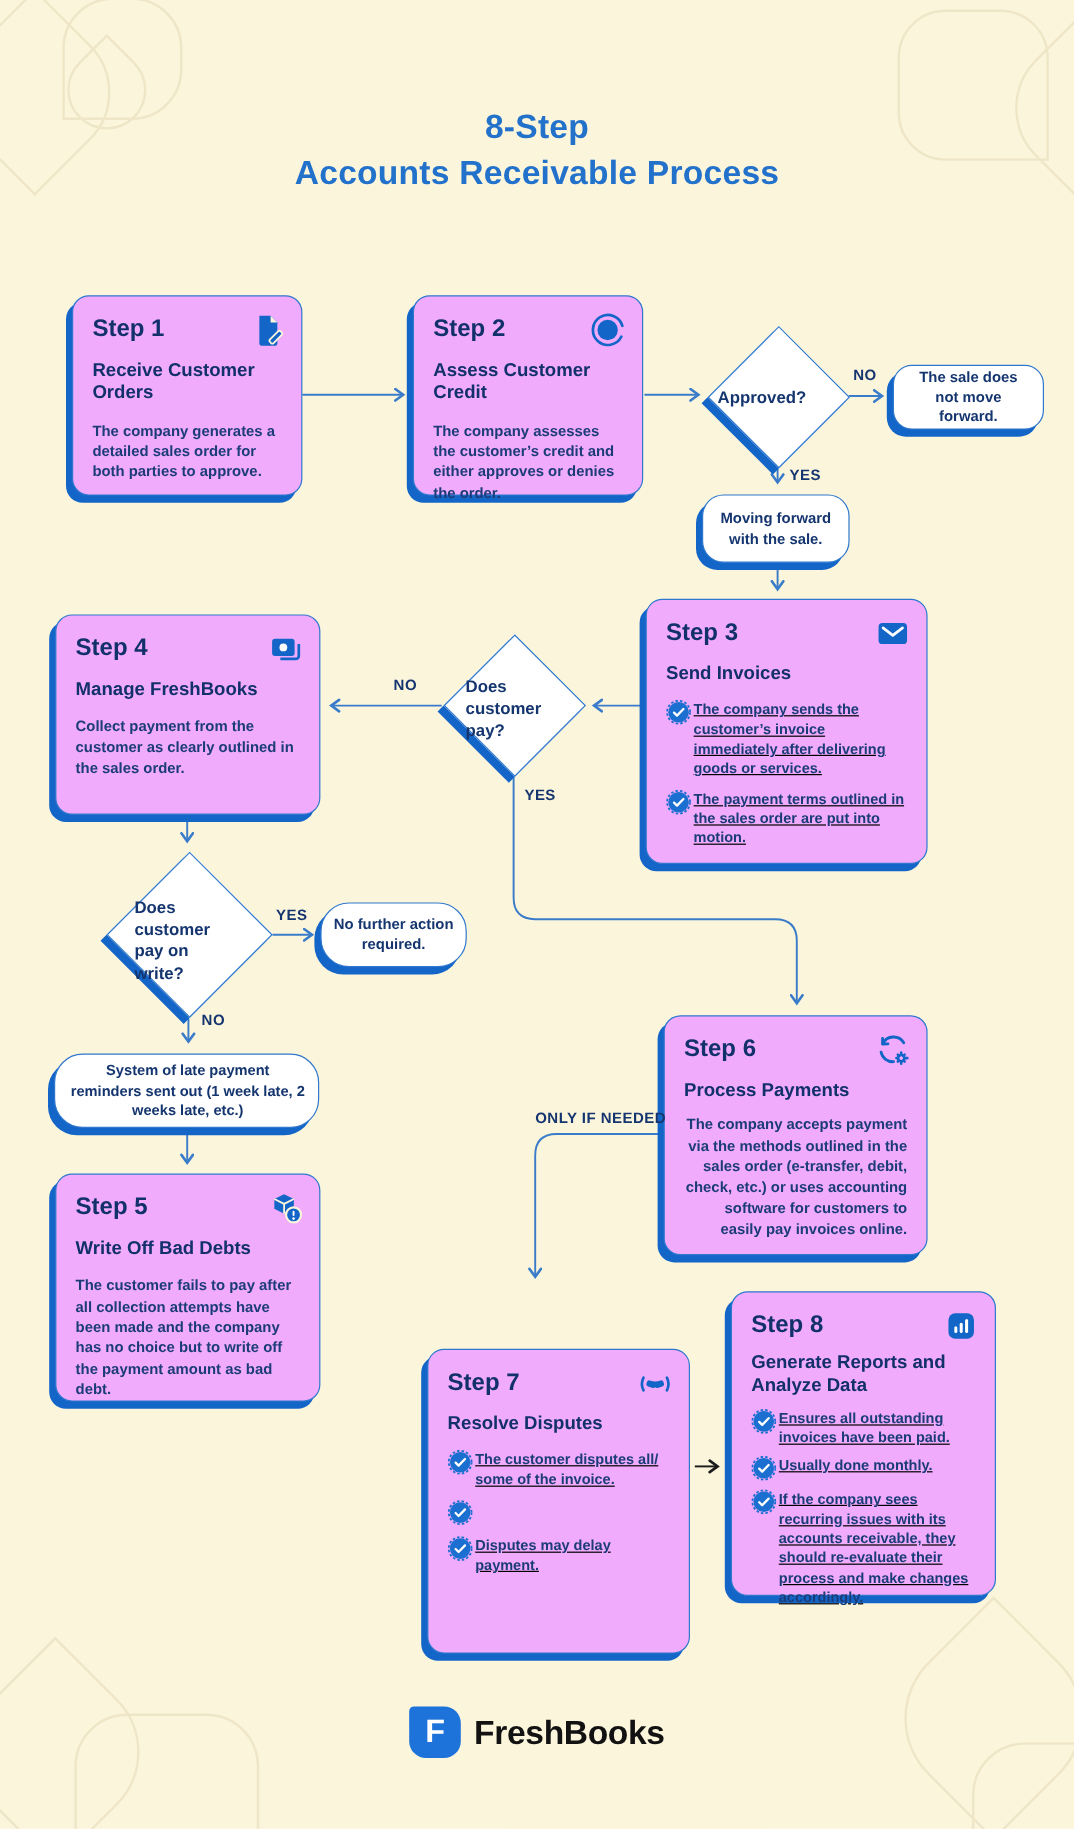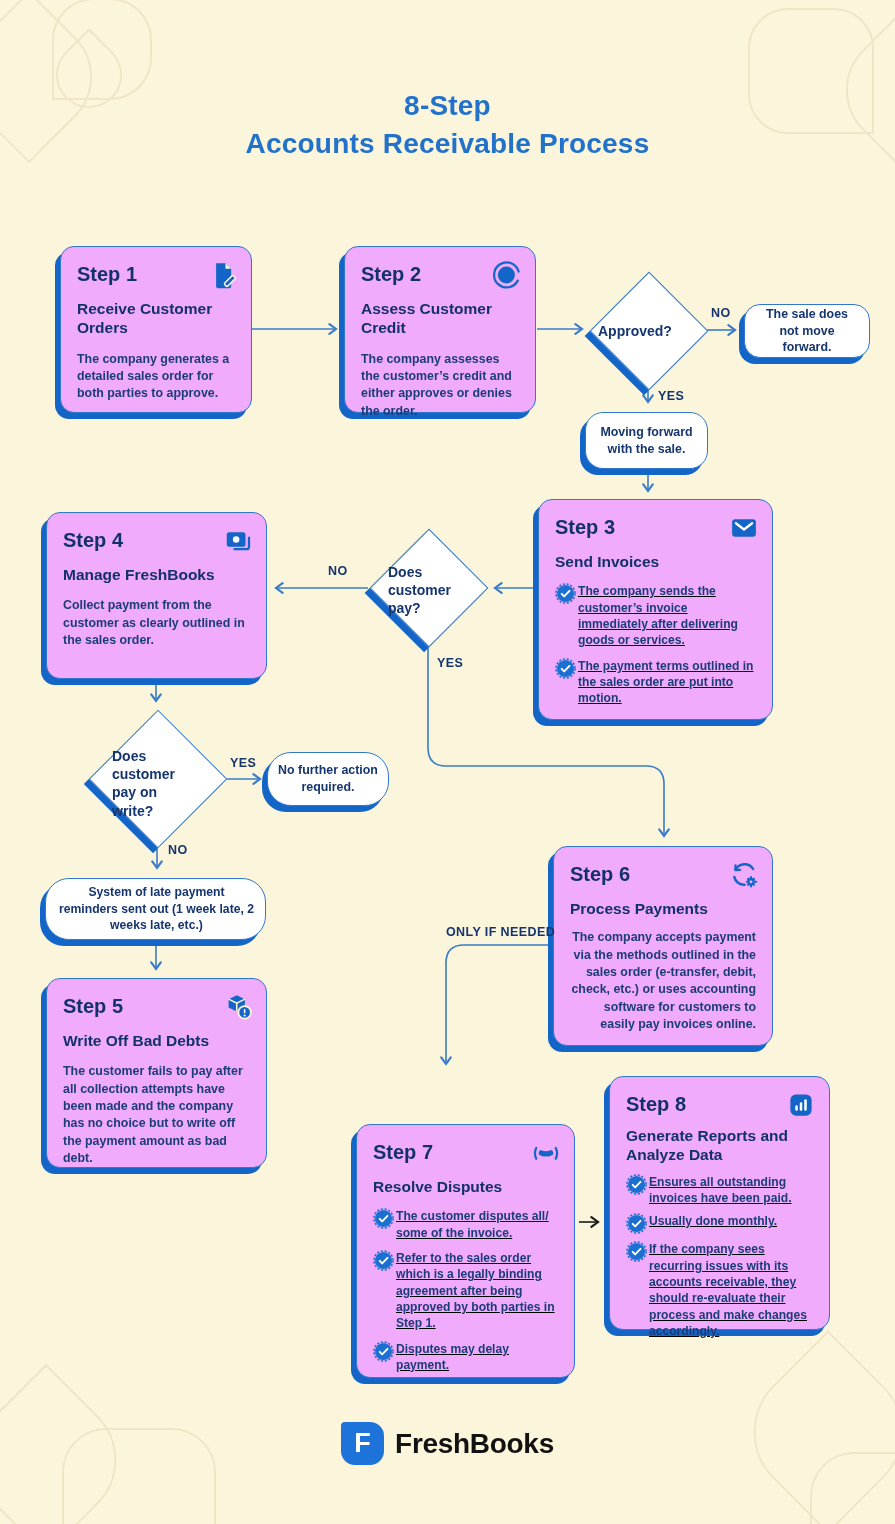--- a/index.html
+++ b/index.html
@@ -240,21 +240,20 @@
               <path d="M7,11.4 l2.6,2.6 L15.2,8.2" fill="none" stroke="#fff" stroke-width="2" stroke-linecap="round" stroke-linejoin="round"></path>
             </svg></span>
         <span class="bullet-text">The customer disputes all/ some of the invoice.</span>
       </div>
       <div class="bullet">
         <span class="badge"><svg viewBox="0 0 22 22">
               <circle cx="11" cy="11" r="10" fill="none" stroke="#1B6FD0" stroke-width="1.6" stroke-dasharray="2.2 1.8"></circle>
               <circle cx="11" cy="11" r="9" fill="#1B6FD0"></circle>
               <path d="M7,11.4 l2.6,2.6 L15.2,8.2" fill="none" stroke="#fff" stroke-width="2" stroke-linecap="round" stroke-linejoin="round"></path>
             </svg></span>
-        <span class="bullet-text">Refer to the sales order which is a legally binding agreement after being approved by both parties in Step 1.</span>
       </div>
       <div class="bullet">
         <span class="badge"><svg viewBox="0 0 22 22">
               <circle cx="11" cy="11" r="10" fill="none" stroke="#1B6FD0" stroke-width="1.6" stroke-dasharray="2.2 1.8"></circle>
               <circle cx="11" cy="11" r="9" fill="#1B6FD0"></circle>
               <path d="M7,11.4 l2.6,2.6 L15.2,8.2" fill="none" stroke="#fff" stroke-width="2" stroke-linecap="round" stroke-linejoin="round"></path>
             </svg></span>
         <span class="bullet-text">Disputes may delay payment.</span>
       </div>
     </div>

